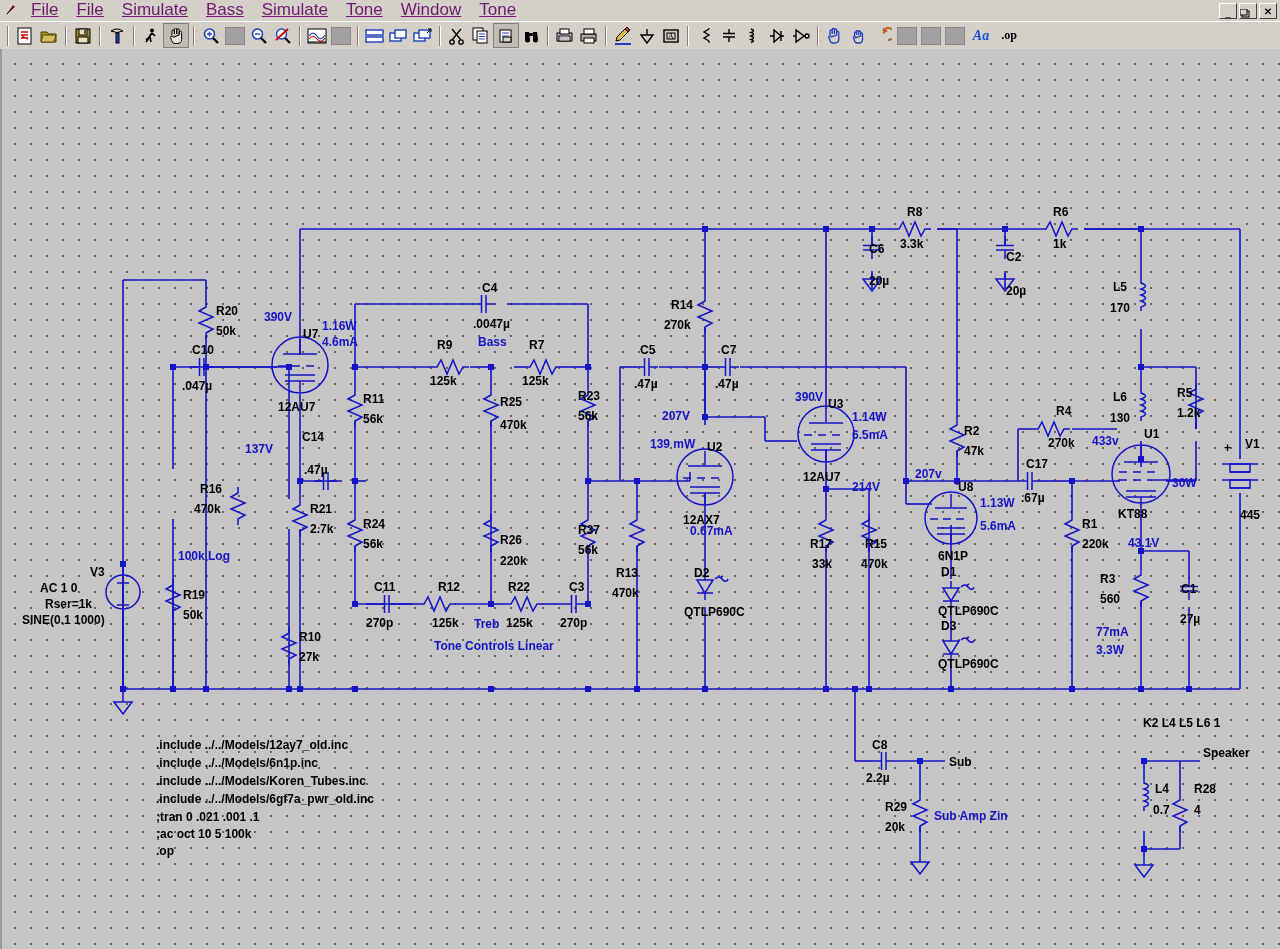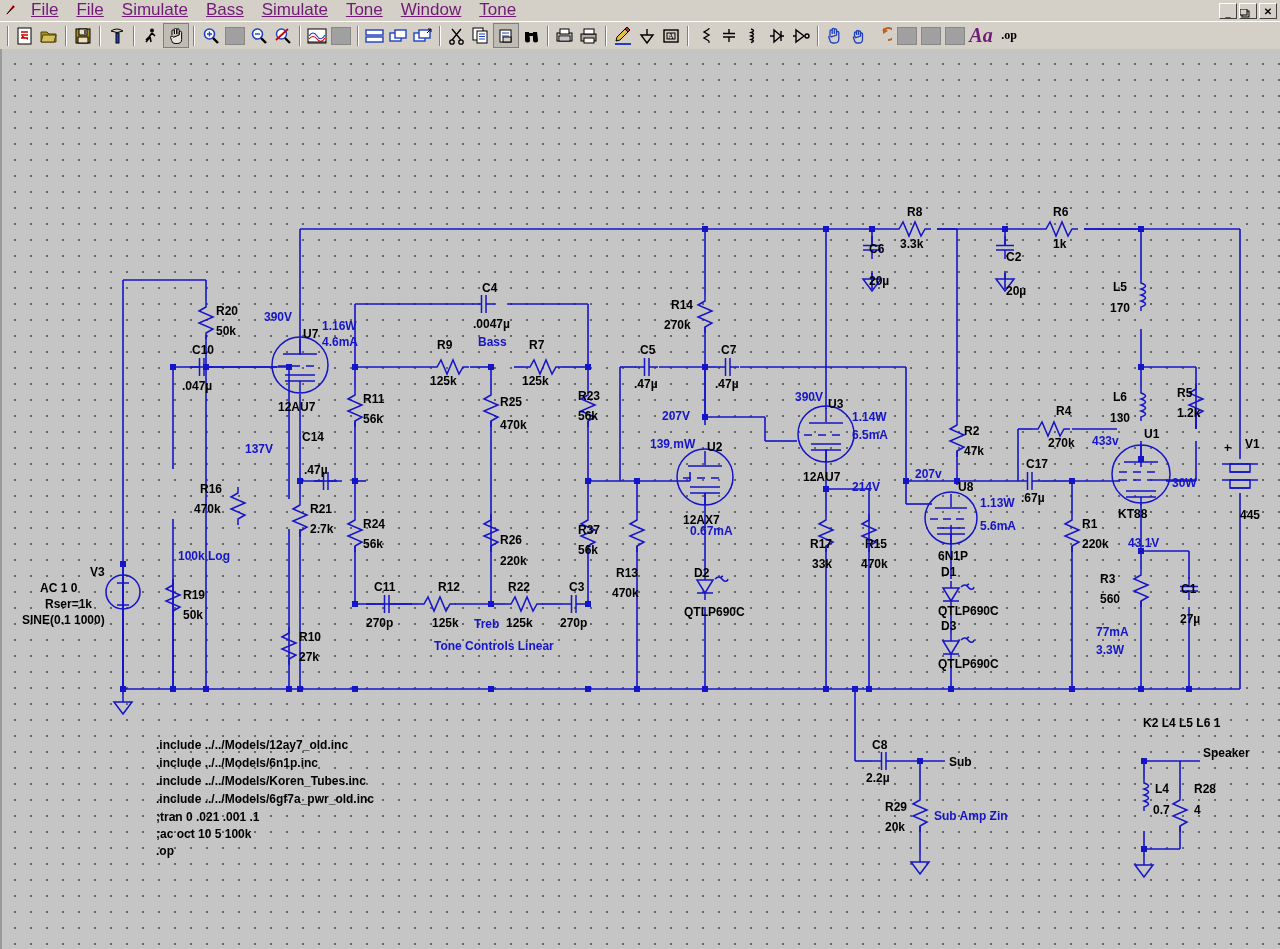--- a/index.html
+++ b/index.html
@@ -312,21 +312,21 @@
       <div class="tbtn">
         <div class="tflat"></div>
       </div>
       <div class="tbtn">
         <div class="tflat"></div>
       </div>
       <div class="tbtn">
         <div class="tflat"></div>
       </div>
       <div class="tbtn" style="width:28px;">
-        <span style="font-family:'Liberation Serif',serif;font-style:italic;font-weight:bold;font-size:20px;color:#701a75;">Aa</span>
+        <span style="font-family:'Liberation Serif',serif;font-style:italic;font-weight:bold;font-size:14px;color:#1d4ed8;">Aa</span>
       </div>
       <div class="tbtn" style="width:28px;">
         <span style="font-family:'Liberation Serif',serif;font-weight:bold;font-size:12px;color:#000;">.op</span>
       </div>
     </div>
   </div>
 
   <div class="canvas">
     <div class="grid"></div>
 

